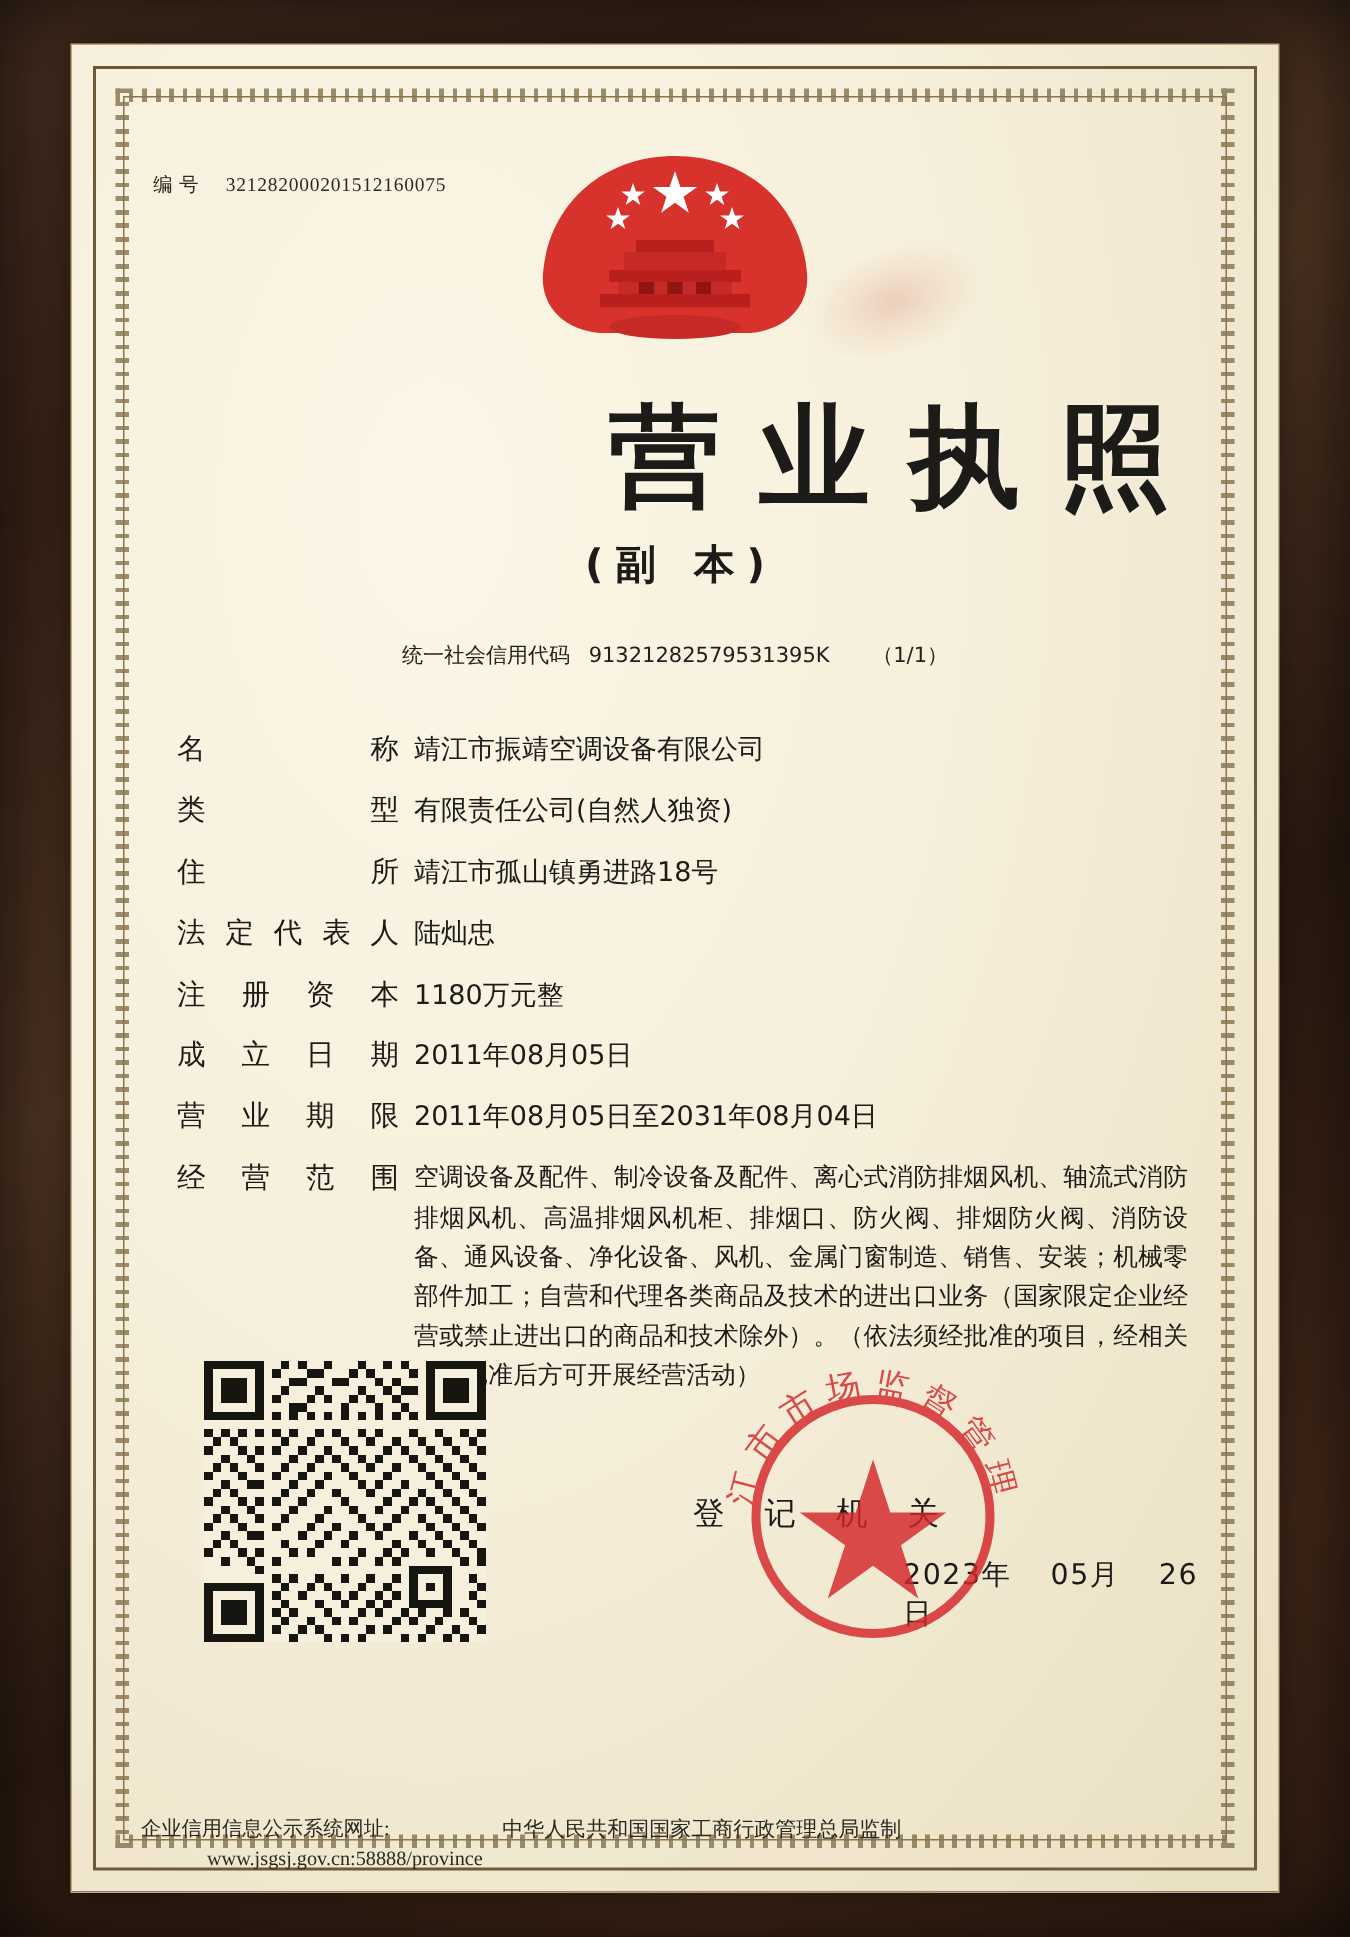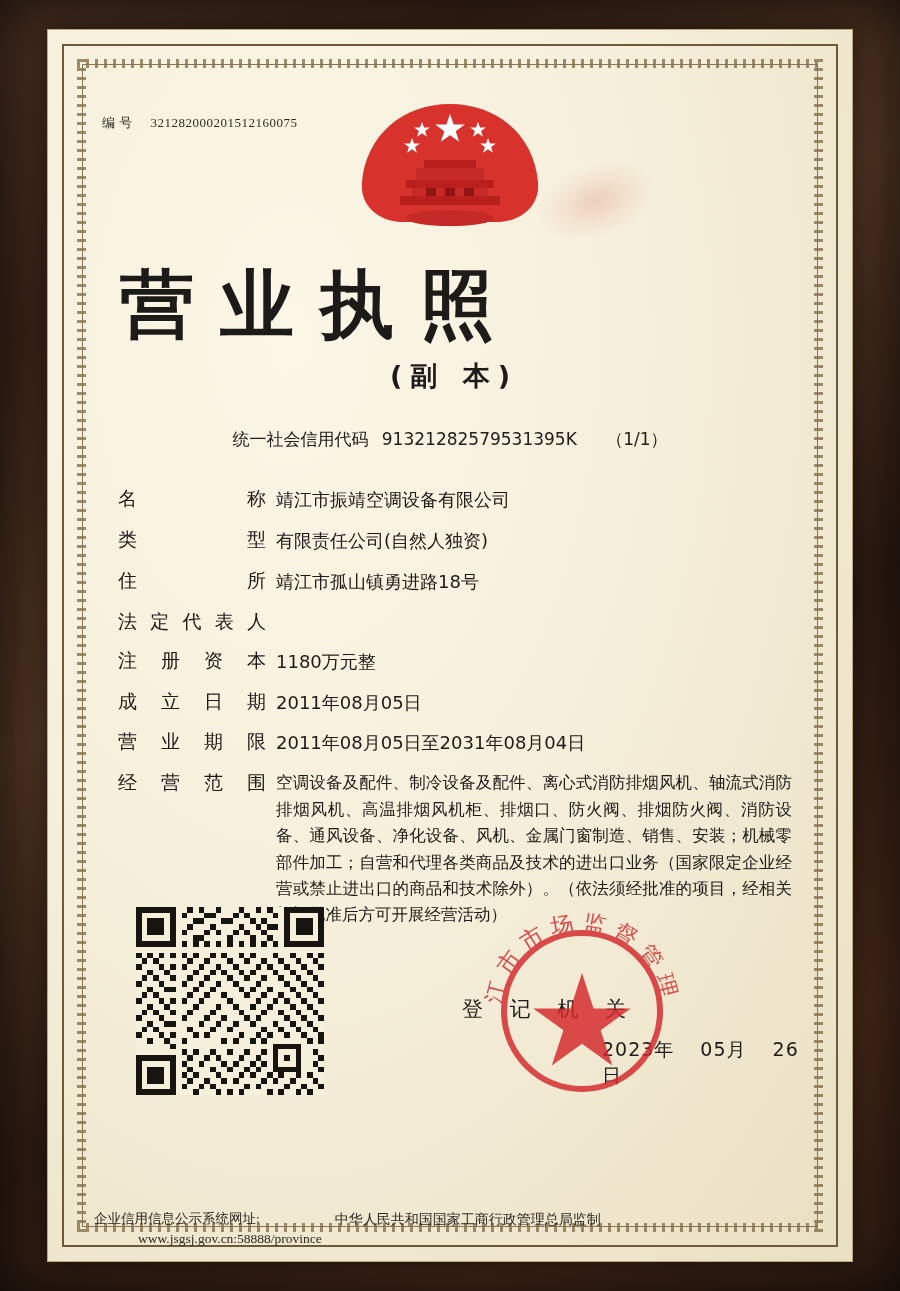--- a/index.html
+++ b/index.html
@@ -61,41 +61,41 @@
     left:8px;top:38px;
     font-size:13px;letter-spacing:.5px;color:#2e2a22;
     font-family:"Liberation Serif", serif;
   }
   .emblem{
     position:absolute;left:50%;top:22px;transform:translateX(-50%);
     width:220px;height:130px;
   }
   .title{
     position:absolute;left:0;right:0;top:180px;
-    text-align:left;
+    text-align:right;
     font-family:Liberation Serif, serif;
     font-weight:bold;
     font-size:74px;
     letter-spacing:26px;
     text-indent:26px;
     color:#1d1b18;
     text-shadow:1px 1px 0 rgba(255,255,255,.35);
   }
   .subtitle{
     position:absolute;left:0;right:0;top:282px;
     text-align:center;
     font-family:"DejaVu Sans", sans-serif;
     font-size:27px;font-weight:bold;
     letter-spacing:8px;text-indent:8px;
     color:#1d1b18;
   }
   .credit-code{
     position:absolute;left:0;right:0;top:352px;
     text-align:center;
-    font-size:17px;
+    font-size:14px;
     color:#20201c;
     font-family:"DejaVu Sans", sans-serif;
   }
   .credit-code .seq{margin-left:24px;}
   
   .fields{
     position:absolute;left:24px;right:14px;top:410px;
   }
   .row{display:flex;margin-bottom:13px;}
   .row .label{
@@ -241,20 +241,21 @@
         </div>
 
         <div class="row">
           <div class="label">
             <span>法</span>
             <span>定</span>
             <span>代</span>
             <span>表</span>
             <span>人</span>
           </div>
+          <div class="value">陆灿忠</div>
         </div>
 
         <div class="row">
           <div class="label">
             <span>注</span>
             <span>册</span>
             <span>资</span>
             <span>本</span>
           </div>
           <div class="value">1180万元整</div>

